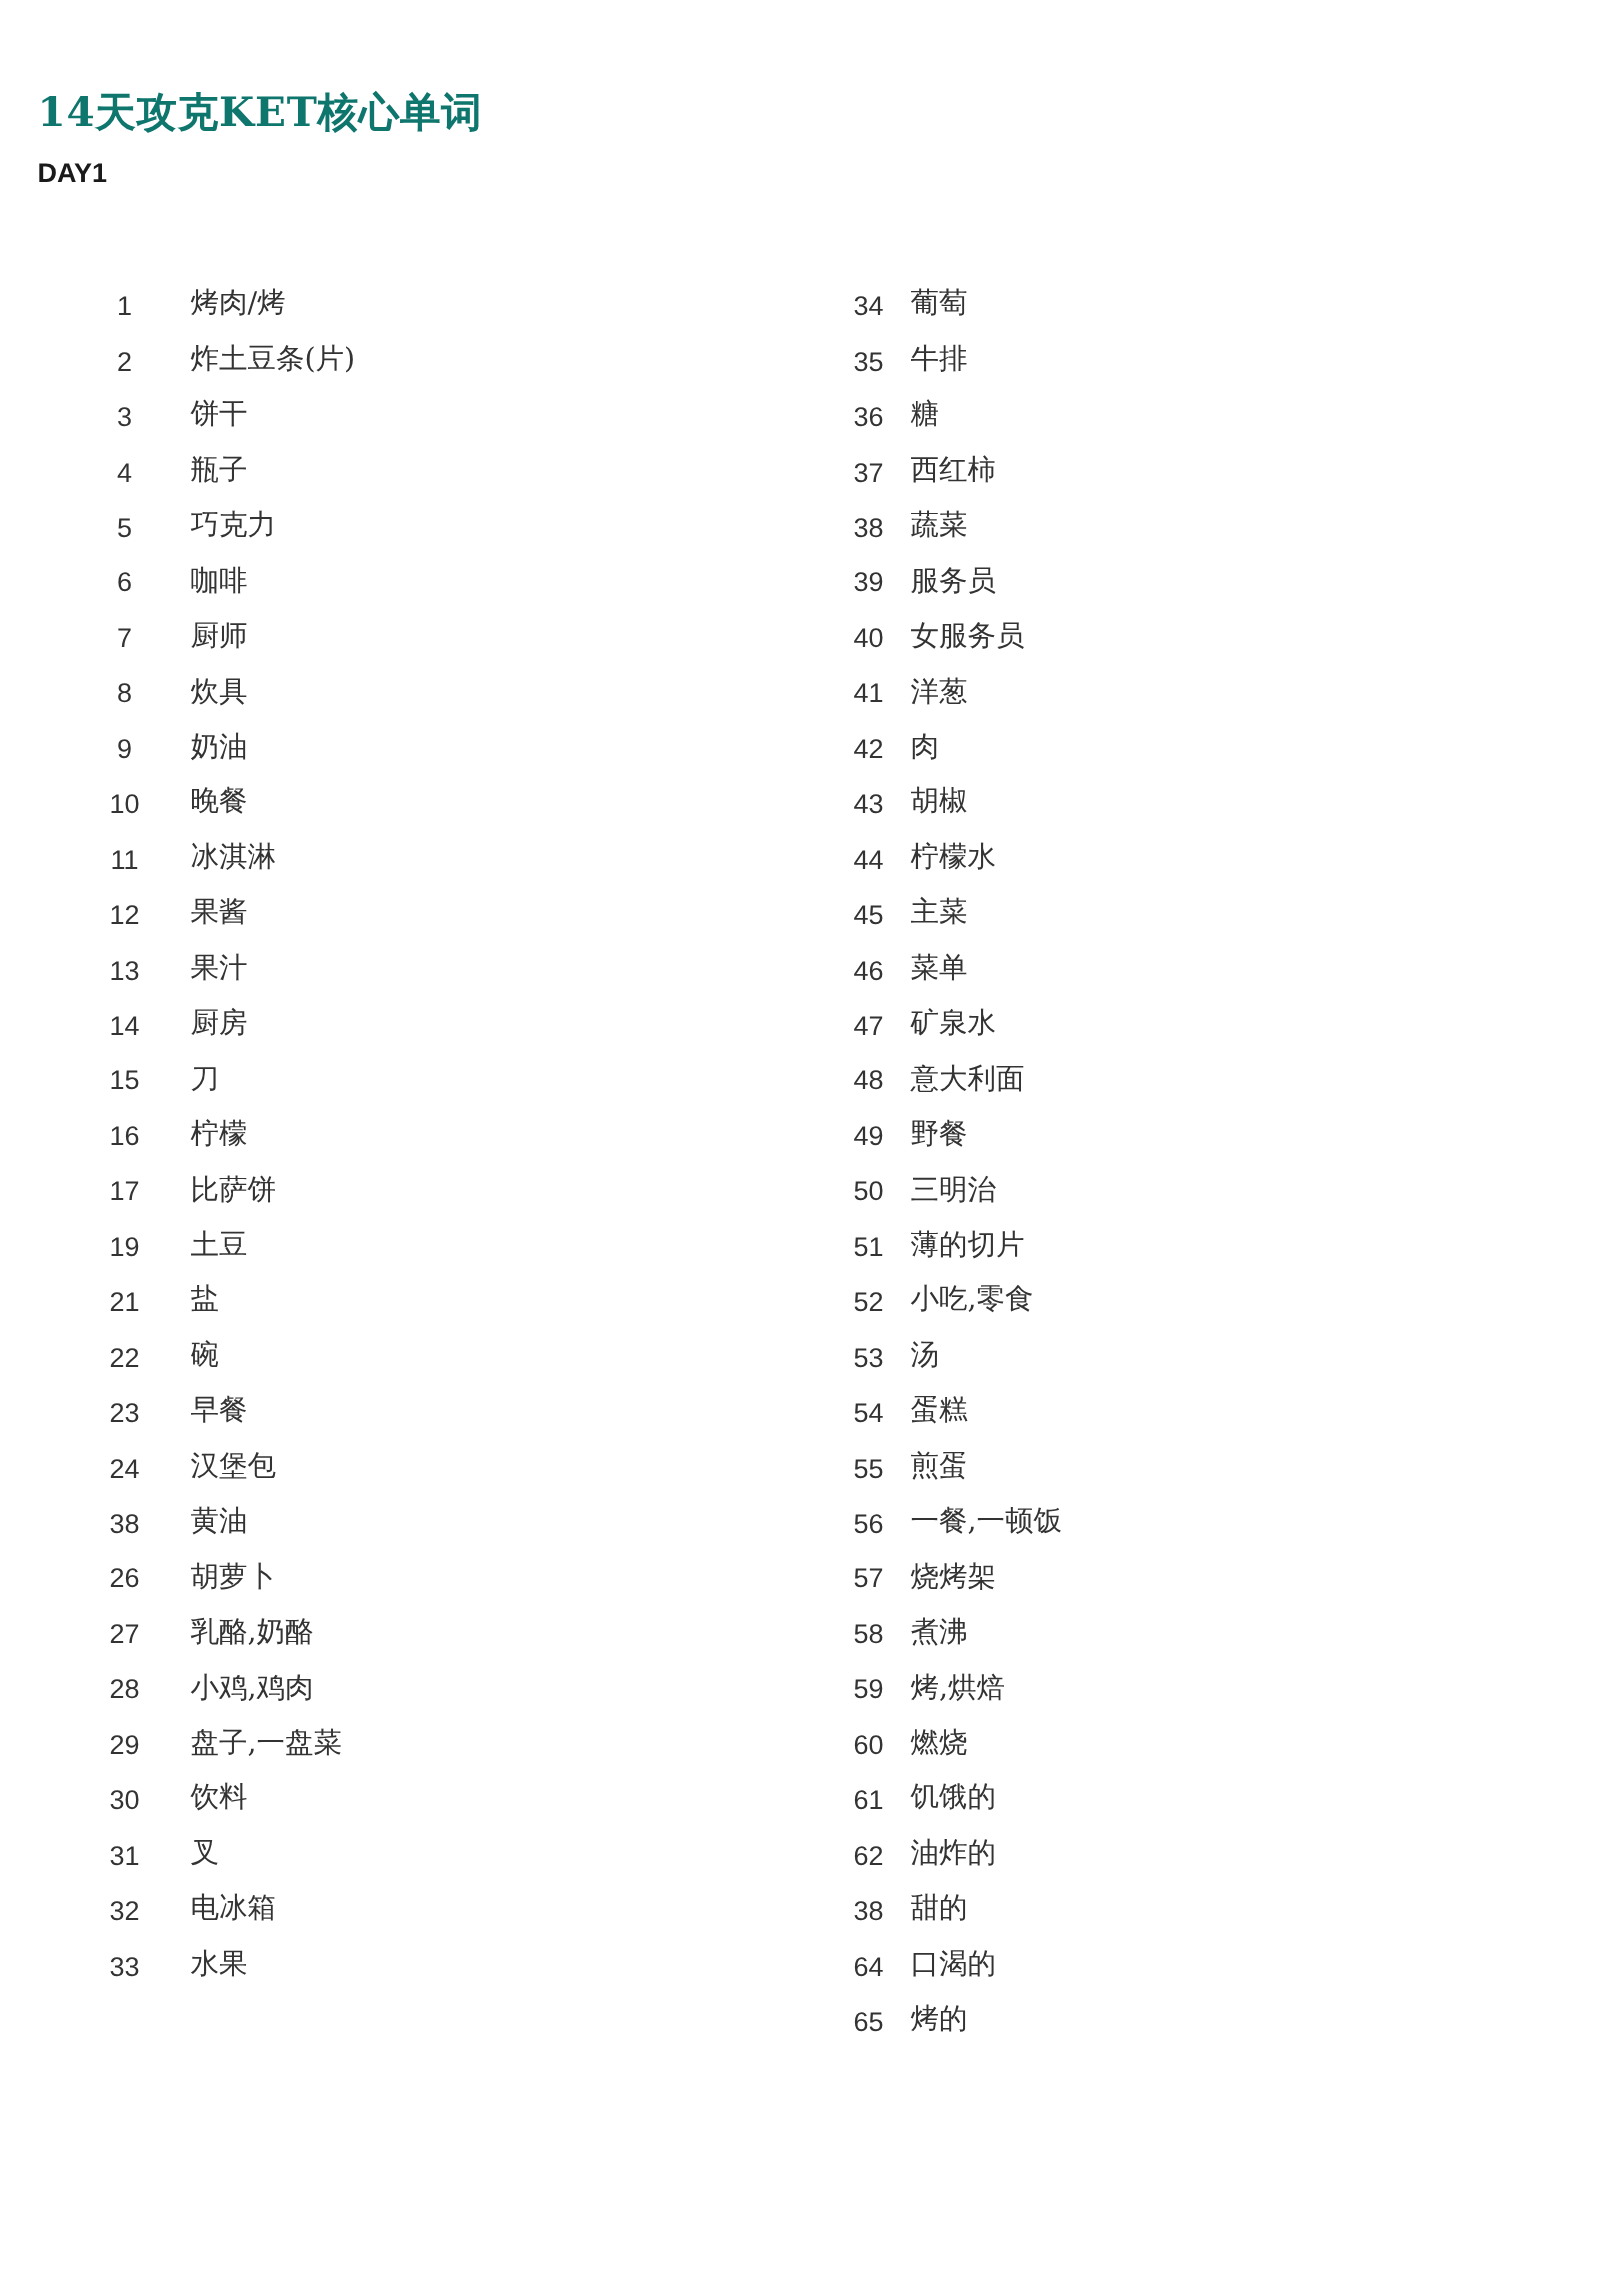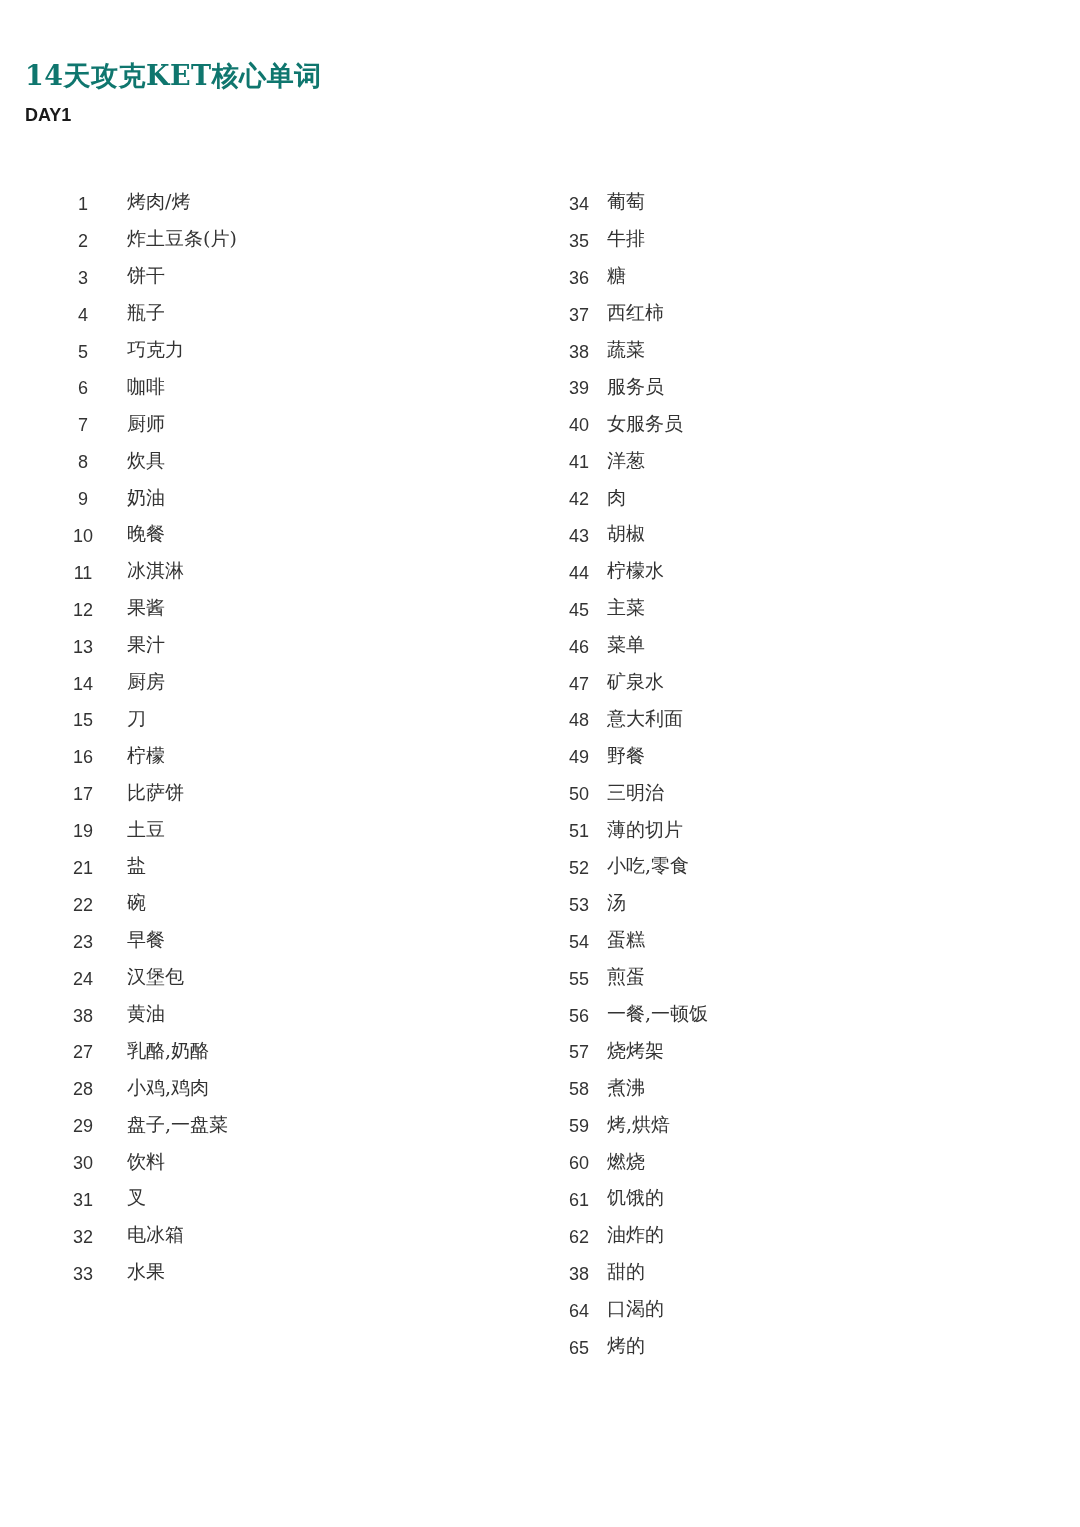--- a/index.html
+++ b/index.html
@@ -130,20 +130,24 @@
     </div>
     <div class="row">
       <span class="num">24</span>
       <span class="word">汉堡包</span>
     </div>
     <div class="row">
       <span class="num">38</span>
       <span class="word">黄油</span>
     </div>
     <div class="row">
+      <span class="num">26</span>
+      <span class="word">胡萝卜</span>
+    </div>
+    <div class="row">
       <span class="num">27</span>
       <span class="word">乳酪,奶酪</span>
     </div>
     <div class="row">
       <span class="num">28</span>
       <span class="word">小鸡,鸡肉</span>
     </div>
     <div class="row">
       <span class="num">29</span>
       <span class="word">盘子,一盘菜</span>

